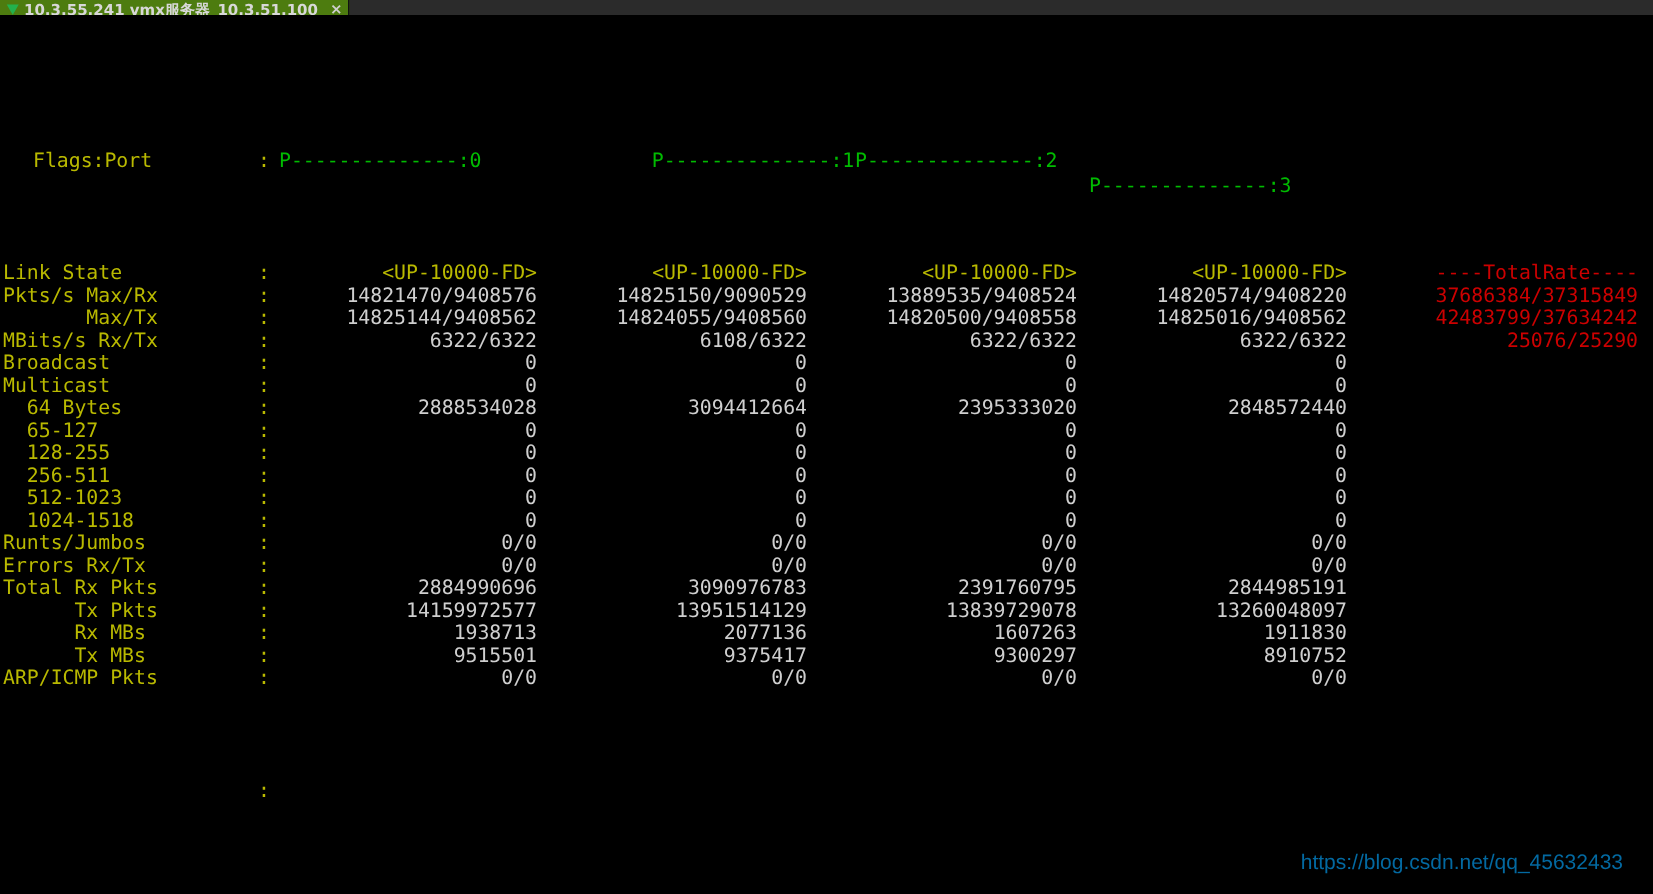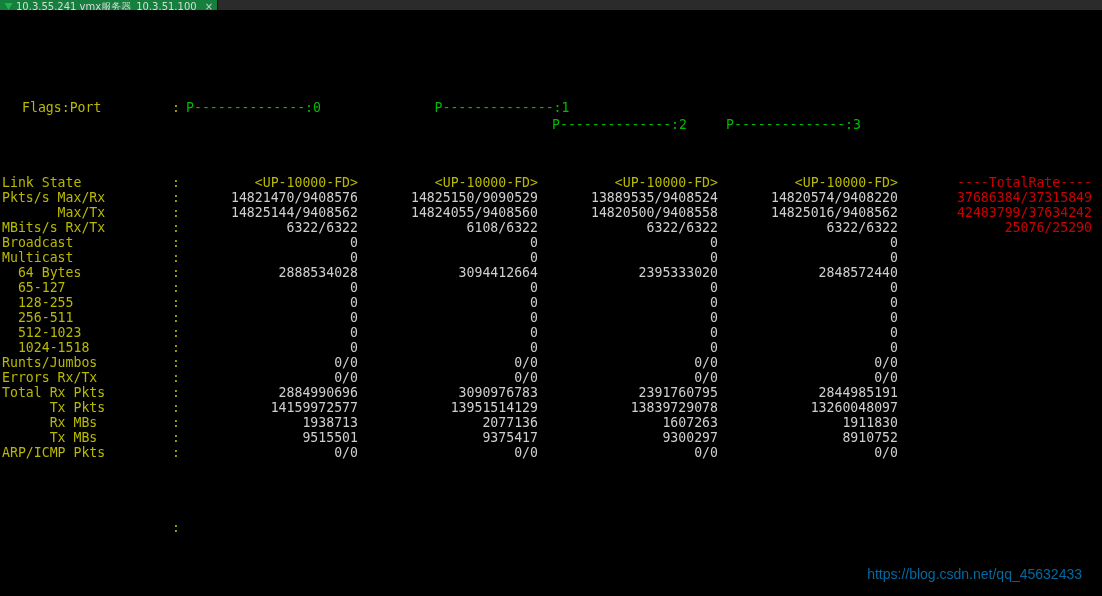--- a/index.html
+++ b/index.html
@@ -29,21 +29,21 @@
     display: flex;
     align-items: center;
     height: 13px;
     padding: 0 4px;
     font-family: "DejaVu Sans", "Liberation Sans", sans-serif;
     font-size: 10px;
     color: #d8d8d8;
     white-space: nowrap;
     border-right: 1px solid #111;
   }
-  .tab.active { background: #15803d; }
+  .tab.active { background: #4d7c0f; font-weight: bold; }
   .tab.inactive { background: #1f1f1f; color: #8e8e8e; }
   .tab-icon {
     width: 9px; height: 9px;
     margin-right: 3px;
     flex: 0 0 auto;
     position: relative;
   }
   .tab-icon svg { display:block; }
   .tab-close {
     margin-left: 8px;
@@ -79,21 +79,21 @@
   .lbl   { left: 2px;  text-align: left; }
   .colon { left: 172px; }
   .c0 { left: 186px;  width: 172px; text-align: right; }
   .c1 { left: 366px;  width: 172px; text-align: right; }
   .c2 { left: 546px;  width: 172px; text-align: right; }
   .c3 { left: 726px;  width: 172px; text-align: right; }
   .ct { left: 900px;  width: 192px; text-align: right; }
 
   .hdr0 { left: 186px; width: 172px; text-align: left; }
   .hdr1 { left: 380px; width: 172px; text-align: center; margin-left: 36px; }
-  .hdr2 { left: 552px; width: 172px; text-align: left; margin-top: 17px; }
+  .hdr2 { left: 570px; width: 172px; text-align: left; }
   .hdr3 { left: 726px; width: 172px; text-align: left; margin-top: 17px; }
 
   
   .green   { color: #00bb00; }
   .yellow  { color: #b9b900; }
   .white   { color: #cfcfcf; }
   .blue    { color: #5b5bd6; }
   .red     { color: #cc0000; }
 
   

